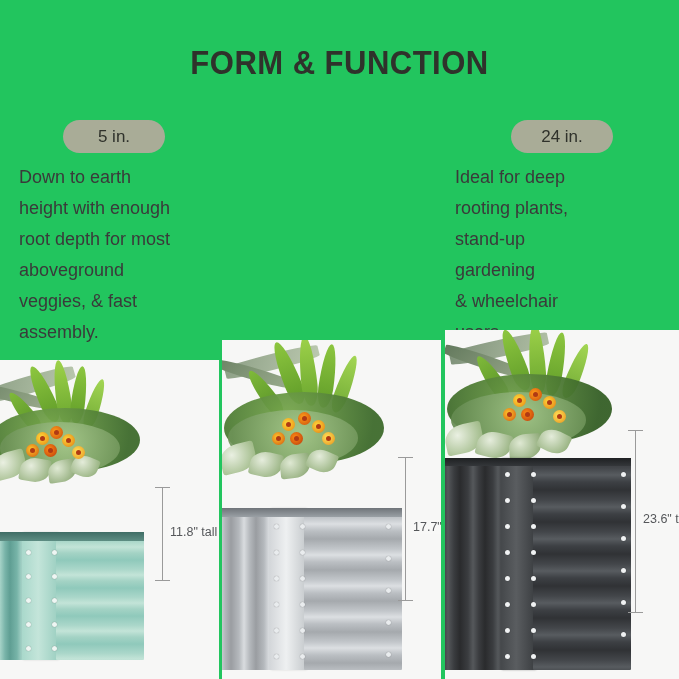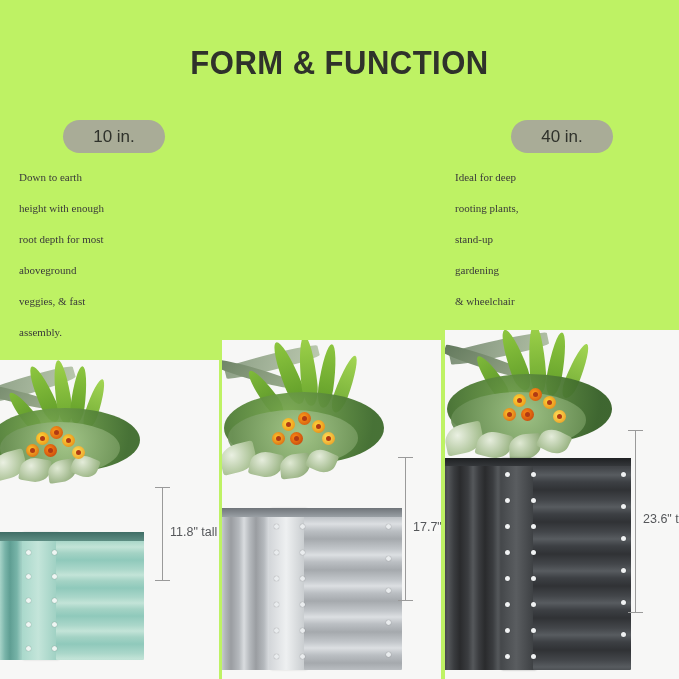--- a/index.html
+++ b/index.html
@@ -3,21 +3,21 @@
 <meta charset="utf-8">
 <style>
   html,body{margin:0;padding:0;}
   body{
     width:679px;height:679px;
     background:#f5f5f4;
     font-family:"Liberation Sans","DejaVu Sans",sans-serif;
     overflow:hidden;
     position:relative;
   }
-  .page{position:relative;width:679px;height:679px;background:#bef264;}
+  .page{position:relative;width:679px;height:679px;background:#22c55e;}
 
   
   .title{
     position:absolute;left:0;top:44px;width:679px;
     text-align:center;
     font-size:33px;
     font-weight:bold;
     letter-spacing:0.5px;
     color:#2f322b;
     font-family:"Liberation Sans","DejaVu Sans",sans-serif;
@@ -39,25 +39,24 @@
     box-sizing:border-box;
   }
   .badge.b1{left:63px;}
   .badge.b2{left:289px;}
   .badge.b3{left:511px;}
 
   
   .desc{
     position:absolute;
     top:162px;
-    font-size:11px;
+    font-size:18px;
     line-height:31px;
     color:#3a3a3a;
     white-space:pre-line;
-    font-family:Liberation Serif, serif;
   }
   .desc.d1{left:19px;width:200px;}
   .desc.d2{left:230px;width:200px;}
   .desc.d3{left:455px;width:205px;}
 
   
   .panel{position:absolute;bottom:0;overflow:hidden;background:#f6f6f5;}
   .p1{left:0px;  width:219px;height:319px;}
   .p2{left:222px;width:219px;height:339px;}
   .p3{left:445px;width:234px;height:349px;}
@@ -170,24 +169,24 @@
   }
 </style>
 </head>
 <body>
 
 <div class="page">
 
   <div class="title">FORM &amp; FUNCTION</div>
 
   <div class="badge b1">
-    <span>10 in.</span>
+    <span>5 in.</span>
   </div>
   <div class="badge b3">
-    <span>40 in.</span>
+    <span>24 in.</span>
   </div>
 
   <div class="desc d1">Down to earth
 height with enough
 root depth for most
 aboveground
 veggies, &amp; fast
 assembly.</div>
   <div class="desc d3">Ideal for deep
 rooting plants,

